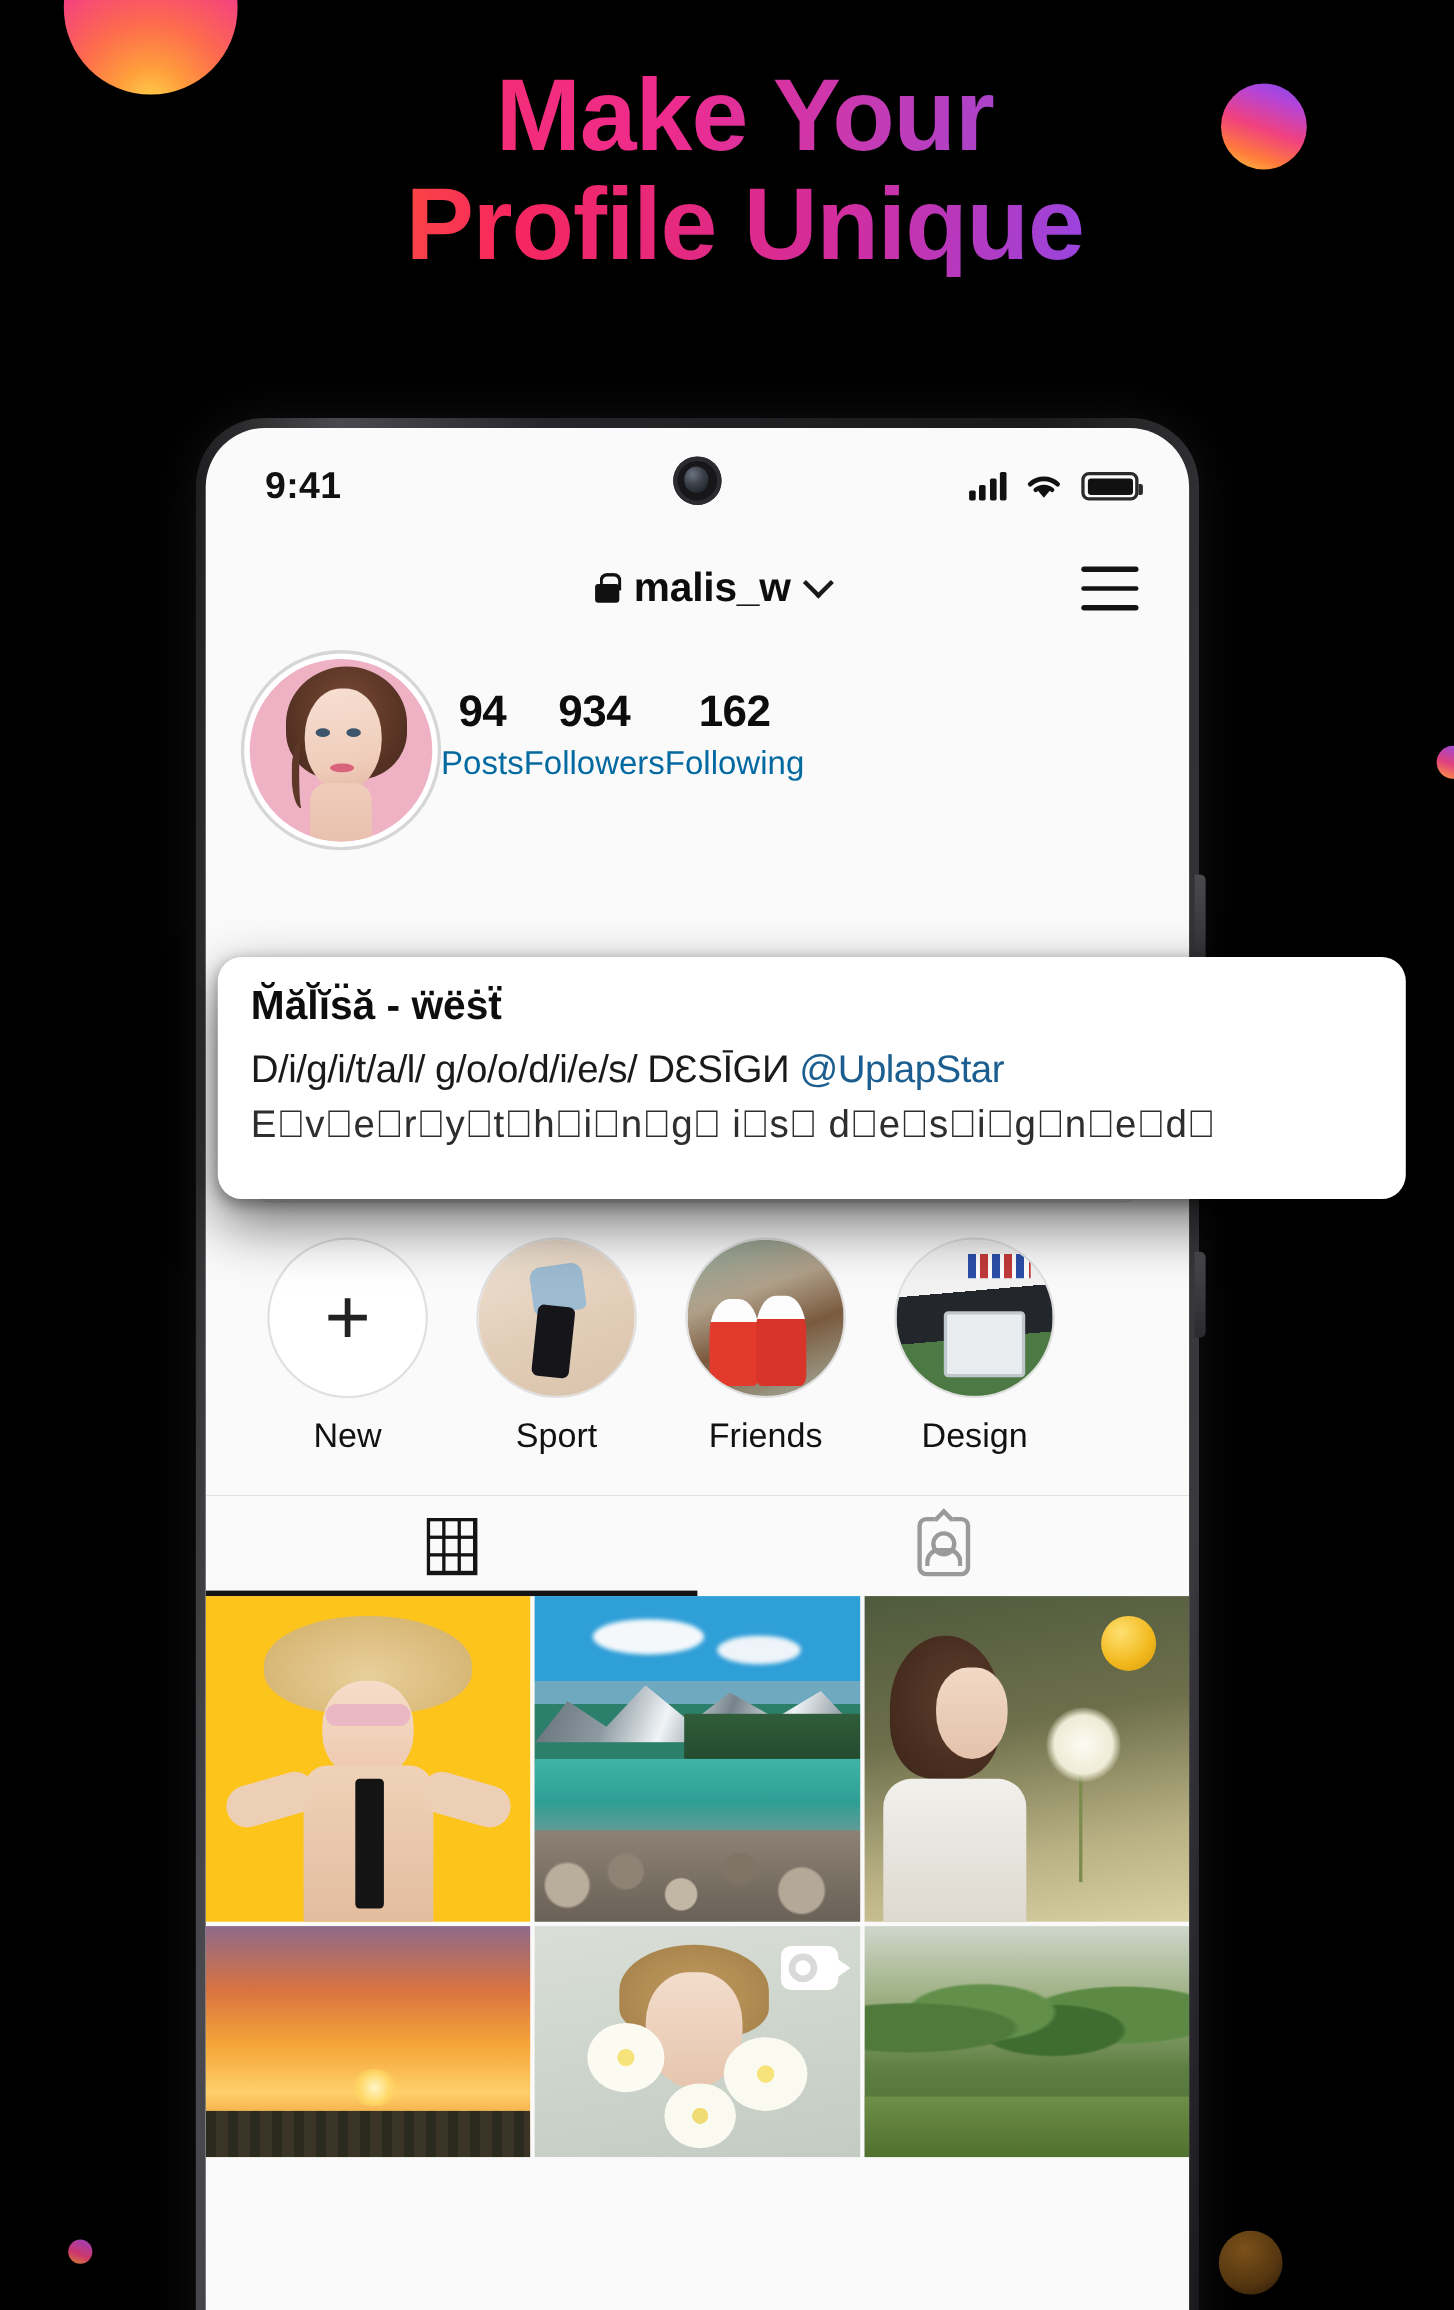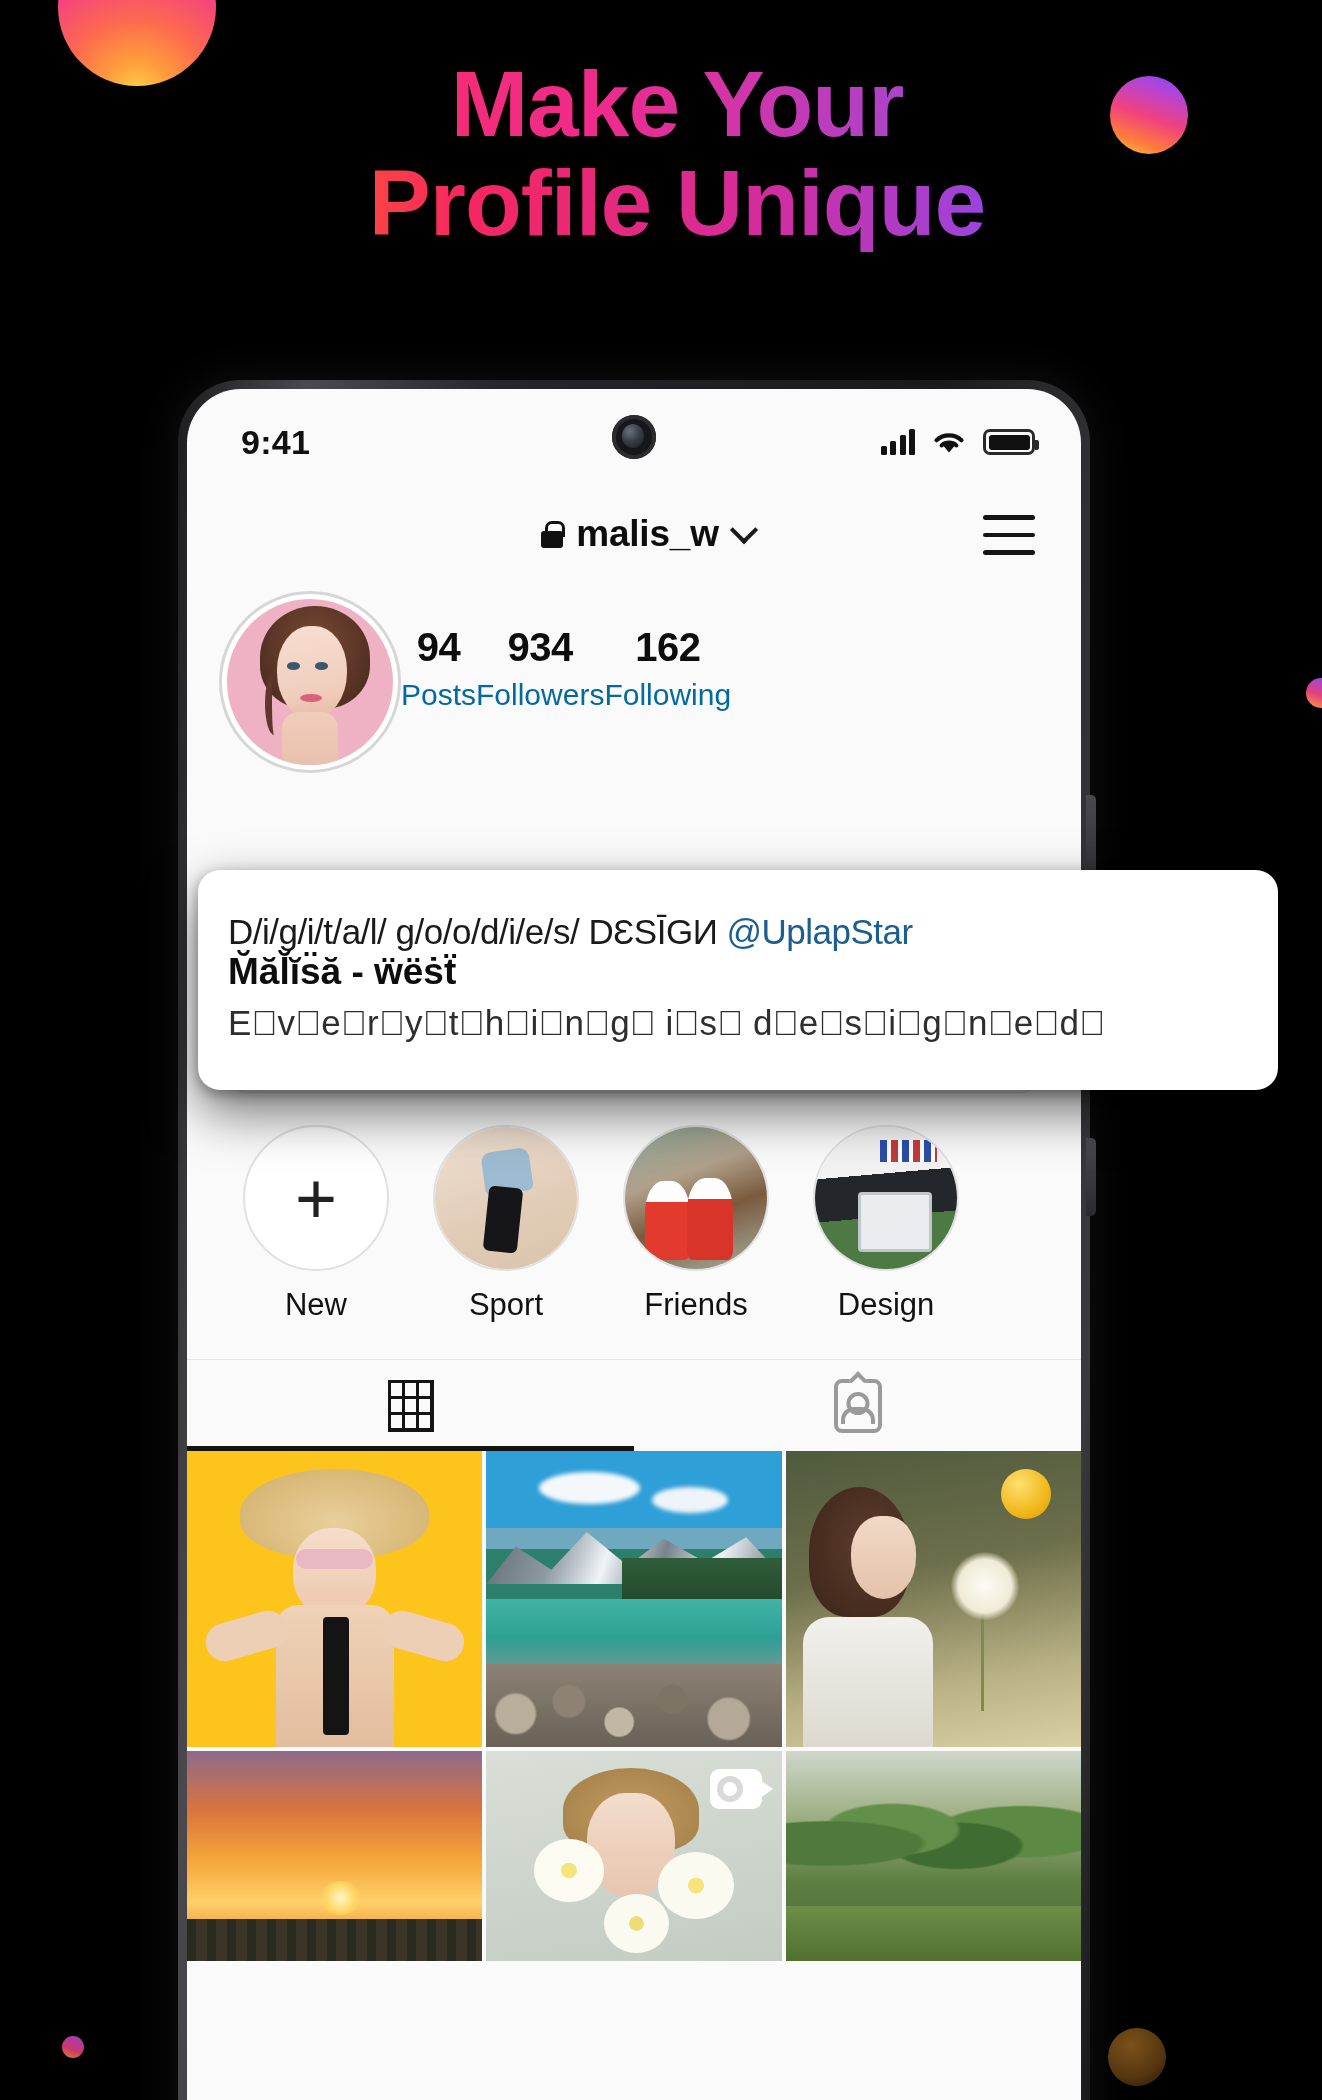--- a/index.html
+++ b/index.html
@@ -545,18 +545,18 @@
       </div>
     </div>
 
   </div>
 </div>
 
 <div id="btn-power"></div>
 <div id="btn-volume"></div>
 
 <div id="bio-card">
+  <div id="bio-name">M̆ăl̆ĭs̈ă - ẅëṡẗ</div>
   <div id="bio-line2">
     <span>D/i/g/i/t/a/l/ g/o/o/d/i/e/s/ DƐSĪGИ </span><span id="bio-handle">@UplapStar</span>
   </div>
-  <div id="bio-name">M̆ăl̆ĭs̈ă - ẅëṡẗ</div>
   <div id="bio-line3">E⃠v⃠e⃠r⃠y⃠t⃠h⃠i⃠n⃠g⃠ i⃠s⃠ d⃠e⃠s⃠i⃠g⃠n⃠e⃠d⃠</div>
 </div>
 
 </body></html>

